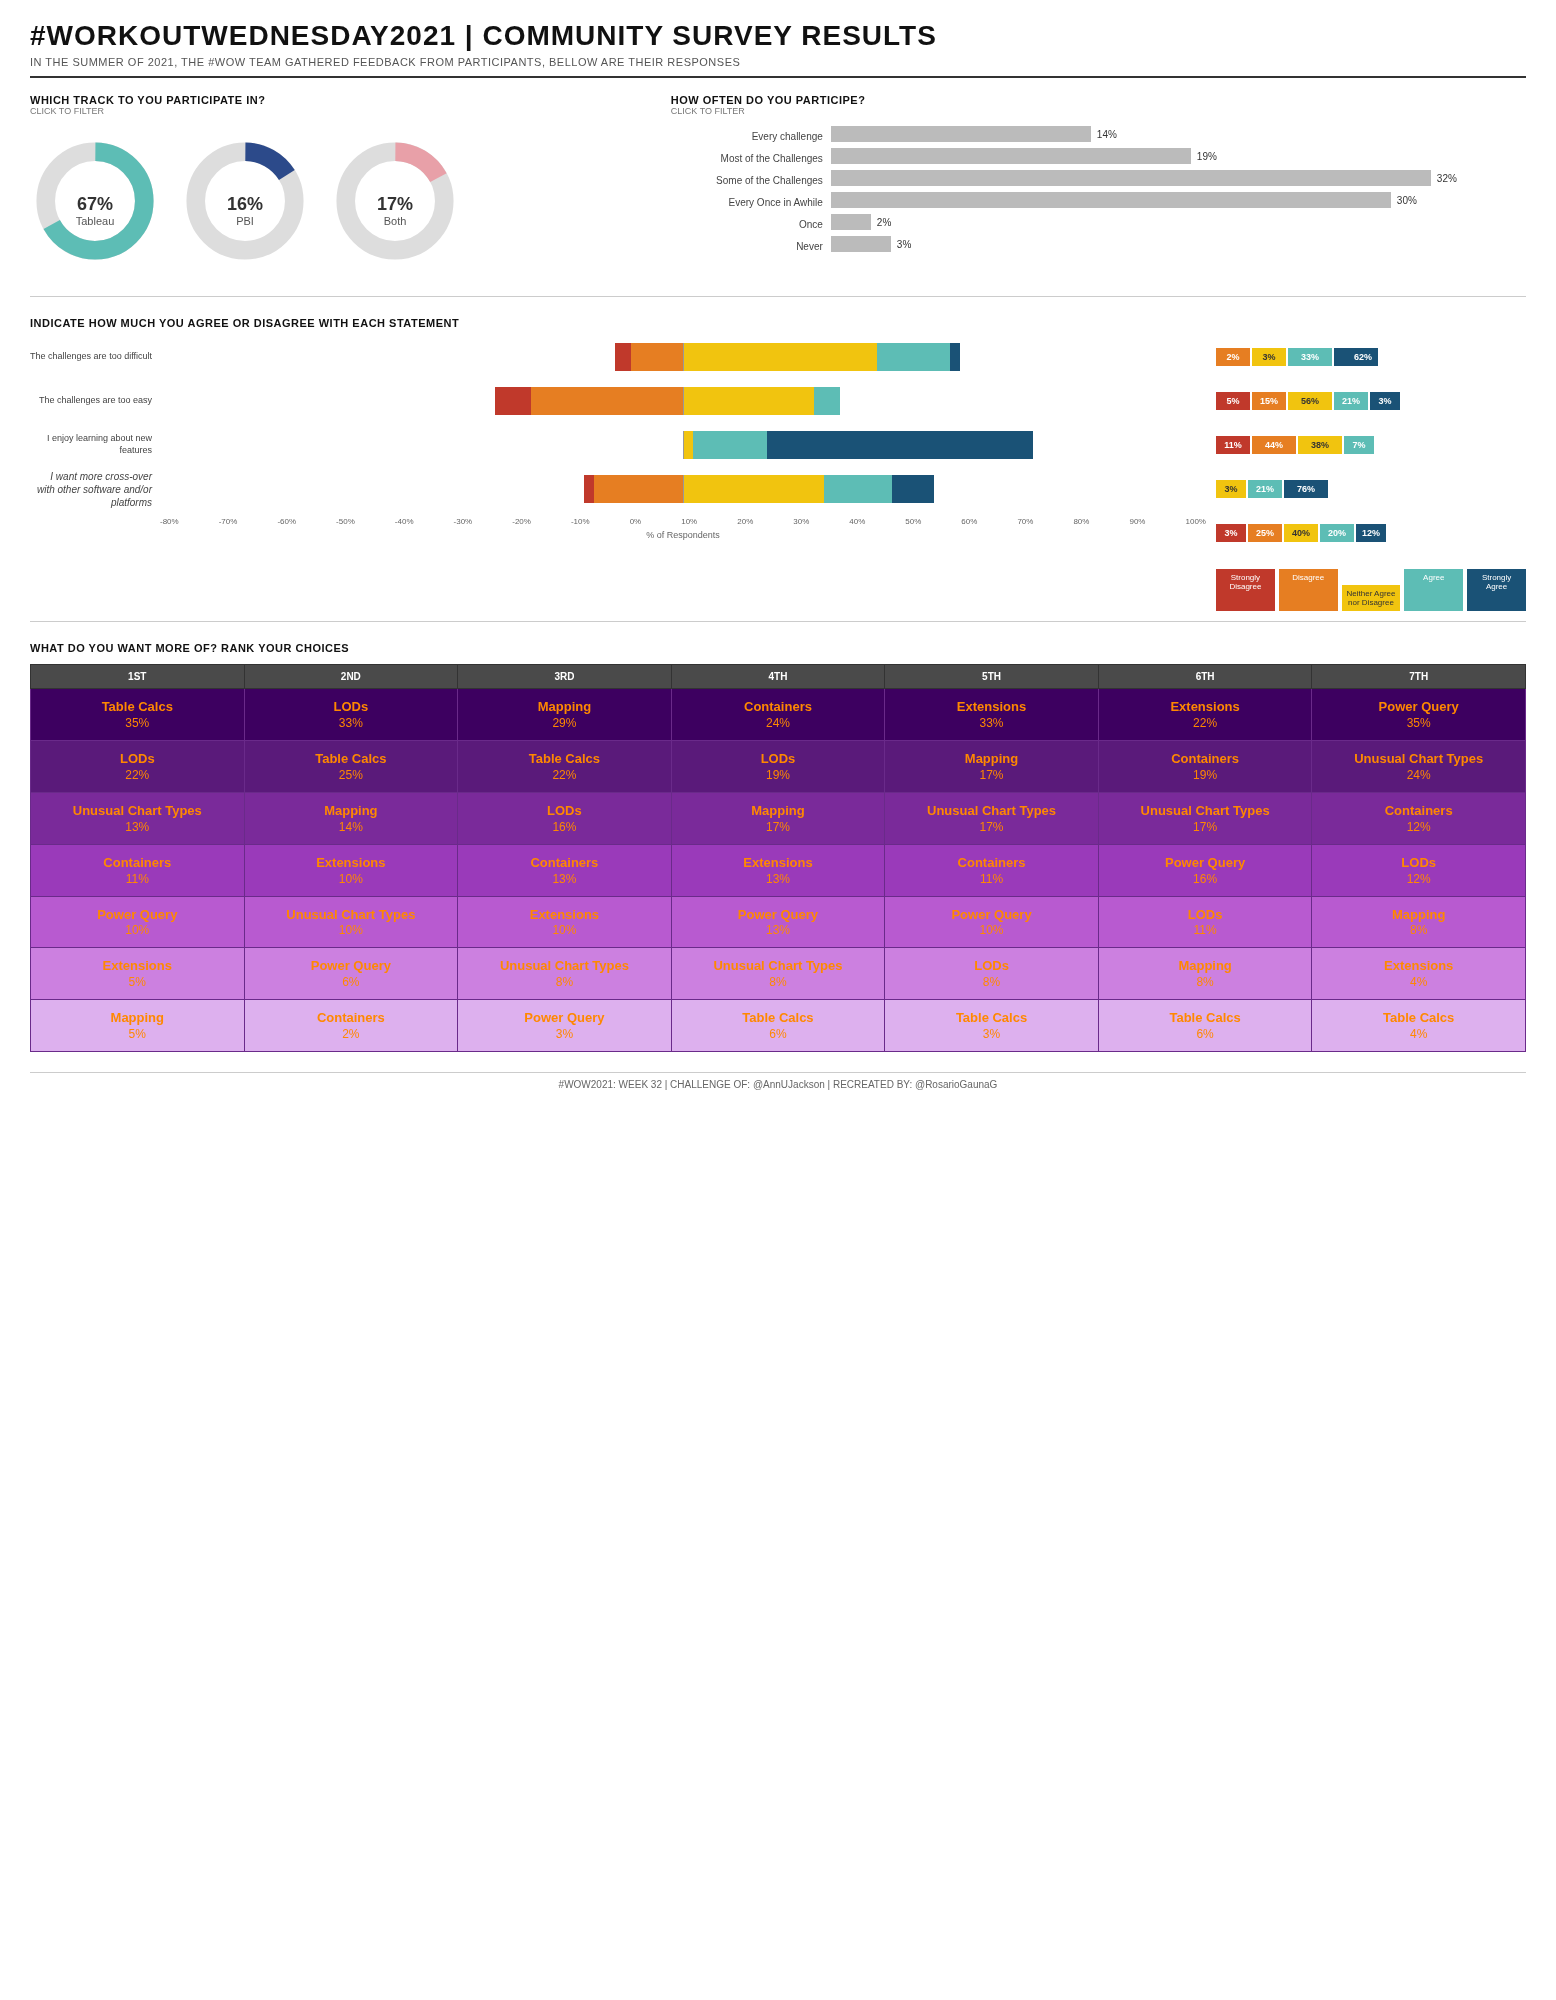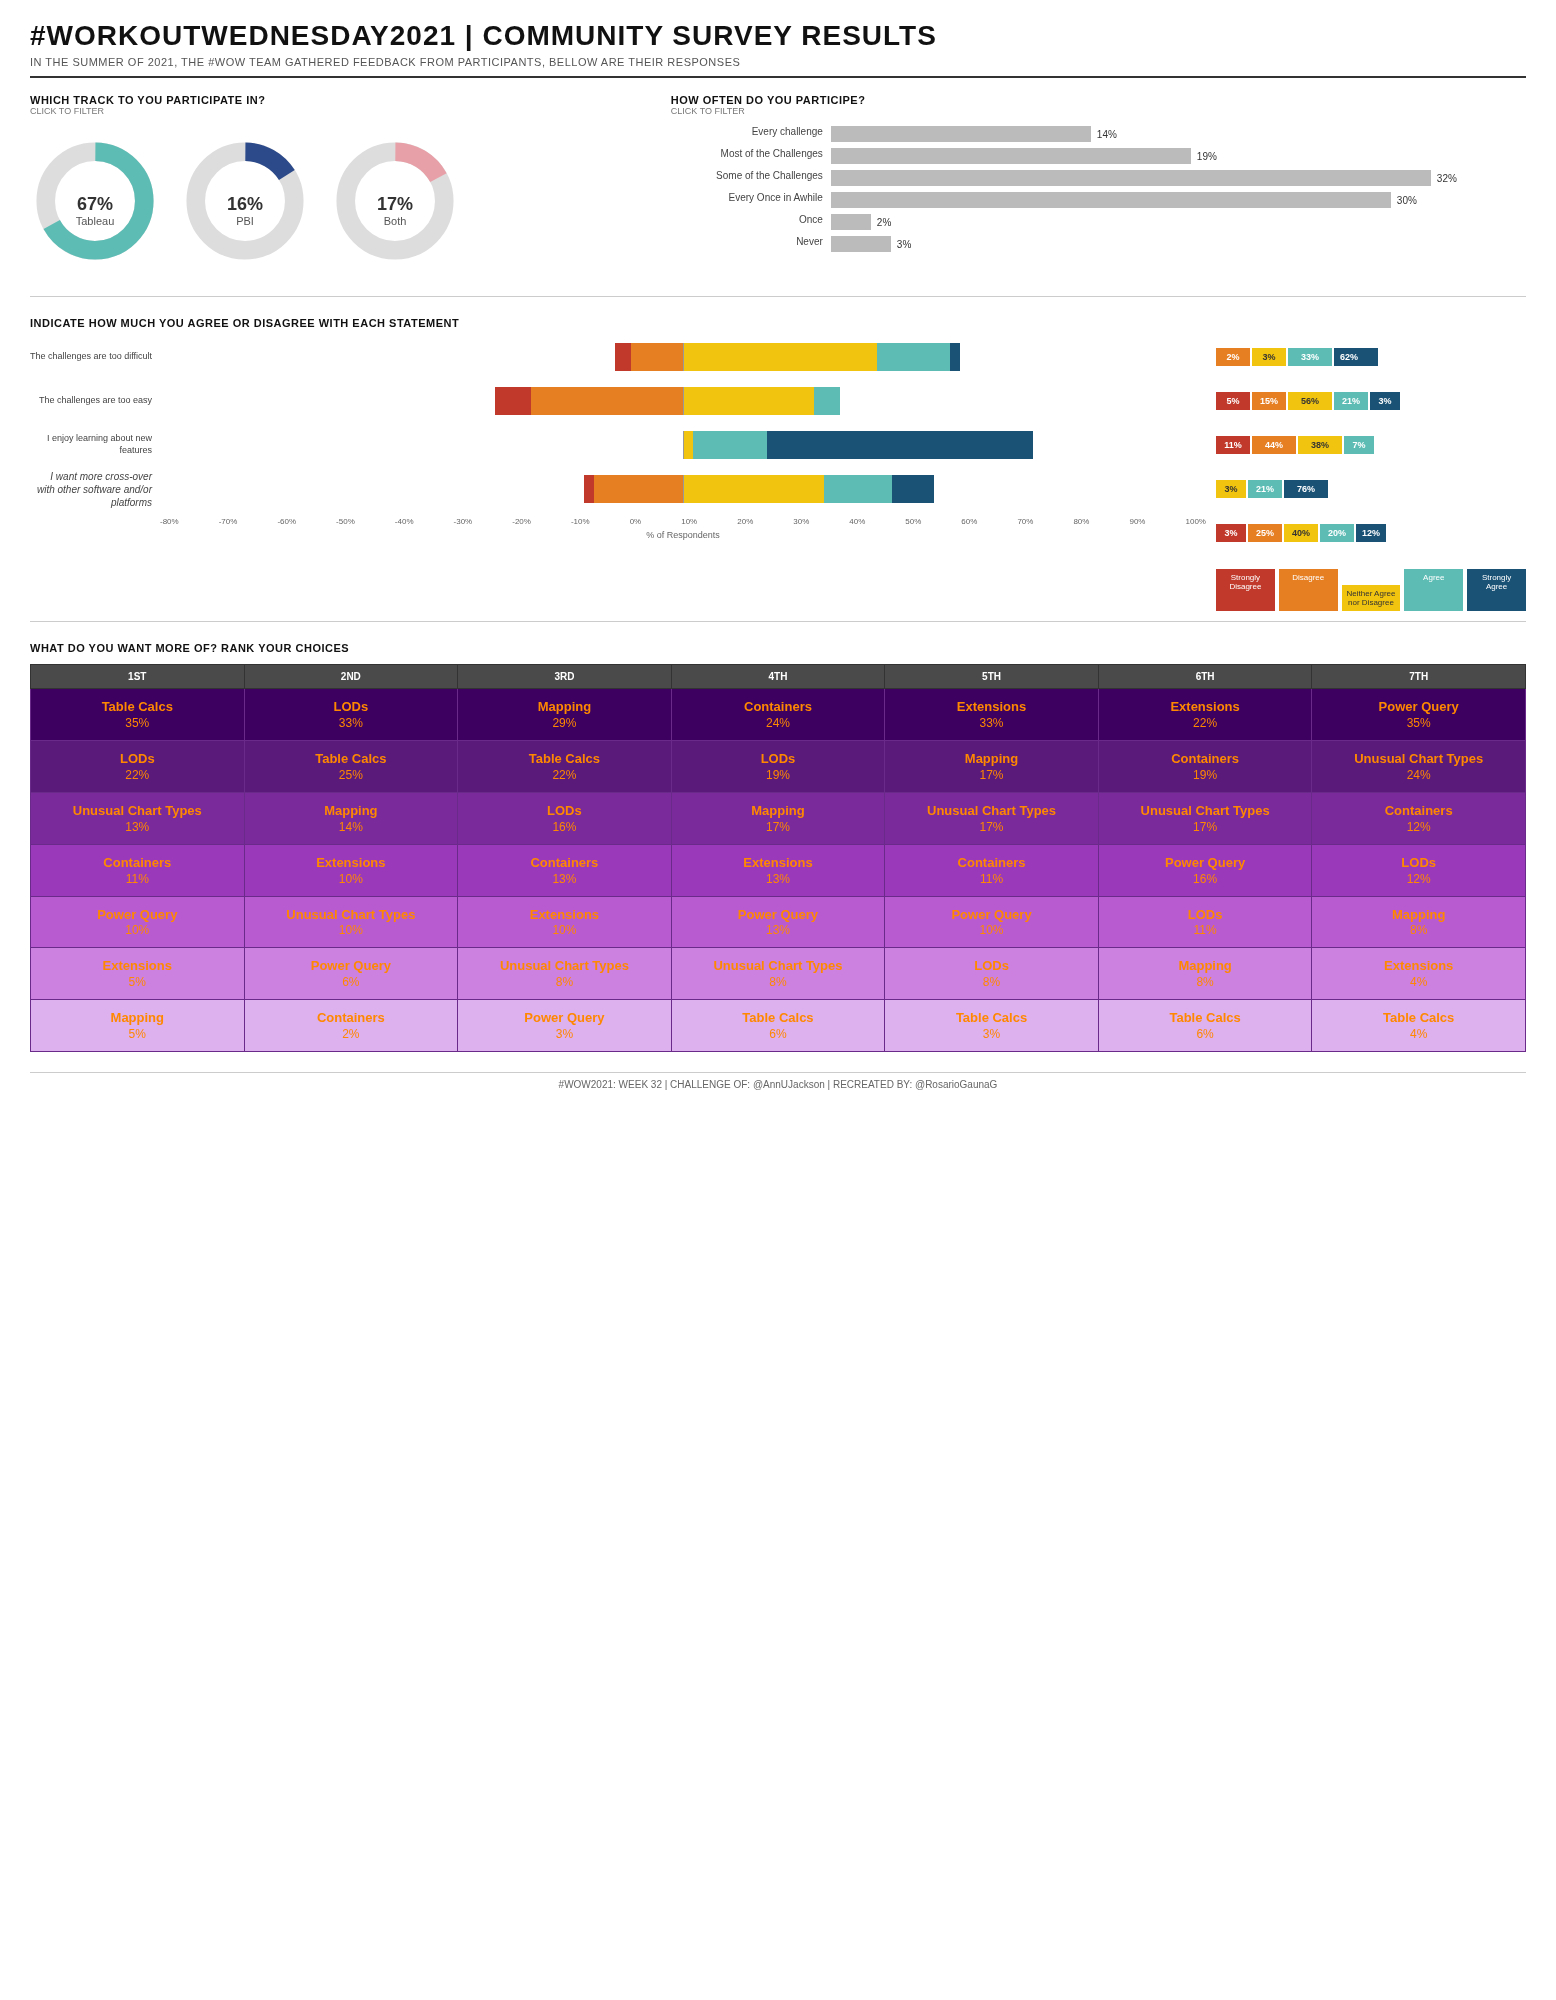--- a/index.html
+++ b/index.html
@@ -24,21 +24,21 @@
     .donuts { display: flex; gap: 20px; align-items: center; justify-content: flex-start; padding: 10px 0; }
     .donut-wrap { display: flex; flex-direction: column; align-items: center; }
     .donut-container { position: relative; width: 130px; height: 130px; }
     .donut-container svg { width: 130px; height: 130px; }
     .donut-center { position: absolute; top: 50%; left: 50%; transform: translate(-50%, -50%); text-align: center; }
     .donut-pct { font-size: 18px; font-weight: bold; color: #333; display: block; margin-top: 18px; }
     .donut-label { font-size: 11px; color: #555; display: block; }
     
     
     .freq-chart { margin-top: 10px; }
-    .freq-row { display: flex; align-items: flex-start; margin-bottom: 6px; }
+    .freq-row { display: flex; align-items: flex-end; margin-bottom: 6px; }
     .freq-row-label { font-size: 10px; color: #444; text-align: right; width: 160px; padding-right: 8px; flex-shrink: 0; }
     .freq-bar-wrap { flex: 1; display: flex; align-items: center; gap: 6px; }
     .freq-bar { height: 16px; background: #bbb; }
     .freq-pct { font-size: 10px; color: #333; }
     
     
     .section2 { margin-bottom: 20px; border-bottom: 1px solid #ccc; padding-bottom: 10px; }
     .section2-title { font-size: 11px; font-weight: bold; color: #111; letter-spacing: 0.5px; margin-bottom: 12px; }
     
     
@@ -274,21 +274,21 @@
         <div style="padding-left:130px; text-align:center; font-size:9px; color:#666;">% of Respondents</div>
 
       </div>
 
       <div style="width:320px; flex-shrink:0; padding-left:10px;">
 
         <div style="display:flex; align-items:center; margin-bottom:12px; height:32px; gap:2px;">
           <div style="background:#e67e22; color:white; font-size:9px; font-weight:bold; text-align:center; padding:4px 6px; min-width:34px;">2%</div>
           <div style="background:#f1c40f; color:#333; font-size:9px; font-weight:bold; text-align:center; padding:4px 6px; min-width:34px;">3%</div>
           <div style="background:#5dbdb5; color:white; font-size:9px; font-weight:bold; text-align:center; padding:4px 6px; min-width:44px;">33%</div>
-          <div style="background:#1a5276; color:white; font-size:9px; font-weight:bold; text-align:left; padding:4px 6px; min-width:44px;">62%</div>
+          <div style="background:#1a5276; color:white; font-size:9px; font-weight:bold; text-align:right; padding:4px 6px; min-width:44px;">62%</div>
         </div>
 
         <div style="display:flex; align-items:center; margin-bottom:12px; height:32px; gap:2px;">
           <div style="background:#c0392b; color:white; font-size:9px; font-weight:bold; text-align:center; padding:4px 6px; min-width:34px;">5%</div>
           <div style="background:#e67e22; color:white; font-size:9px; font-weight:bold; text-align:center; padding:4px 6px; min-width:34px;">15%</div>
           <div style="background:#f1c40f; color:#333; font-size:9px; font-weight:bold; text-align:center; padding:4px 6px; min-width:44px;">56%</div>
           <div style="background:#5dbdb5; color:white; font-size:9px; font-weight:bold; text-align:center; padding:4px 6px; min-width:34px;">21%</div>
           <div style="background:#1a5276; color:white; font-size:9px; font-weight:bold; text-align:center; padding:4px 6px; min-width:30px;">3%</div>
         </div>
 

